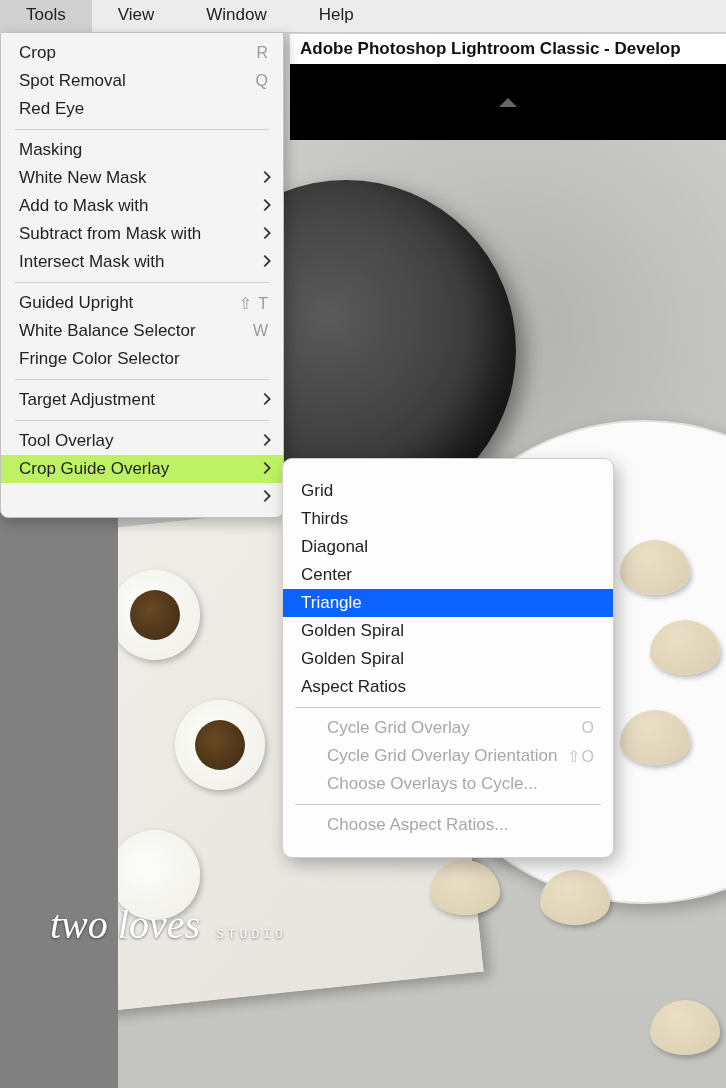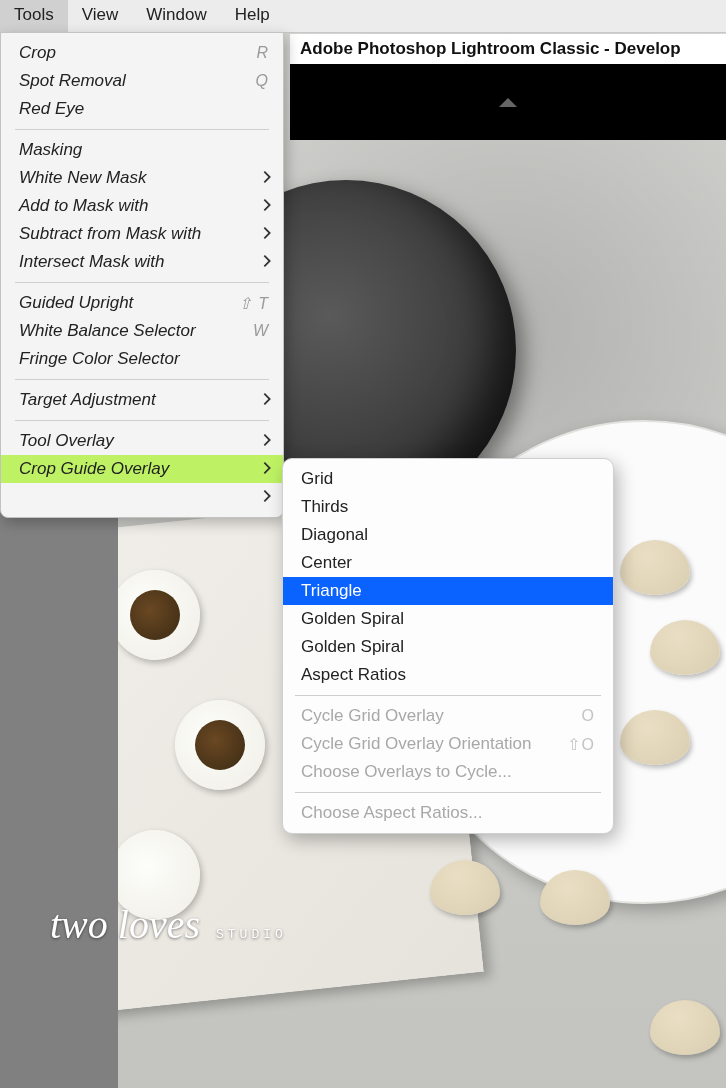--- a/index.html
+++ b/index.html
@@ -118,39 +118,38 @@
     border-bottom: 9px solid #666;
   }
   .menubar {
     position: absolute;
     left: 0; top: 0;
     height: 32px;
     display: flex;
     align-items: stretch;
   }
   .menubar-item {
-    padding: 0 14px;
+    padding: 0 26px;
     line-height: 30px;
     font-size: 17px;
     cursor: default;
   }
   .menubar-item.active {
     background: #d0d0d0;
   }
   
   .dropdown {
     position: absolute;
     left: 0; top: 32px;
     width: 282px;
     background: #f4f4f4;
     border: 1px solid #c2c2c2;
     border-radius: 0 0 8px 8px;
     box-shadow: 3px 5px 14px rgba(0,0,0,0.25);
     padding: 6px 0;
-    font-style: italic;
   }
   .menu-row {
     display: flex;
     align-items: center;
     height: 28px;
     padding: 0 14px 0 18px;
     font-size: 17px;
     position: relative;
   }
   .menu-row .lbl { flex: 1; }
@@ -177,32 +176,33 @@
   
   .submenu {
     position: absolute;
     left: 282px;
     top: 458px;
     width: 330px;
     background: #fdfdfd;
     border: 1px solid #d0d0d0;
     border-radius: 10px;
     box-shadow: 4px 6px 18px rgba(0,0,0,0.28);
-    padding: 6px 0;
+    padding: 18px 0;
   }
   .submenu .menu-row {
     height: 28px;
     padding: 0 18px;
   }
   .submenu .menu-row.selected {
     background: #0a63ff;
     color: #fff;
   }
   .submenu .menu-row.disabled {
     color: #a8a8a8;
+    margin-left: 26px;
   }
   .submenu .menu-row .sc { color:#a8a8a8; }
   .submenu .menu-row.disabled .sc { color:#c4c4c4; }
   .submenu .divider {
     margin: 6px 12px;
   }
   
   .watermark {
     position: absolute;
     left: 50px; bottom: 140px;

